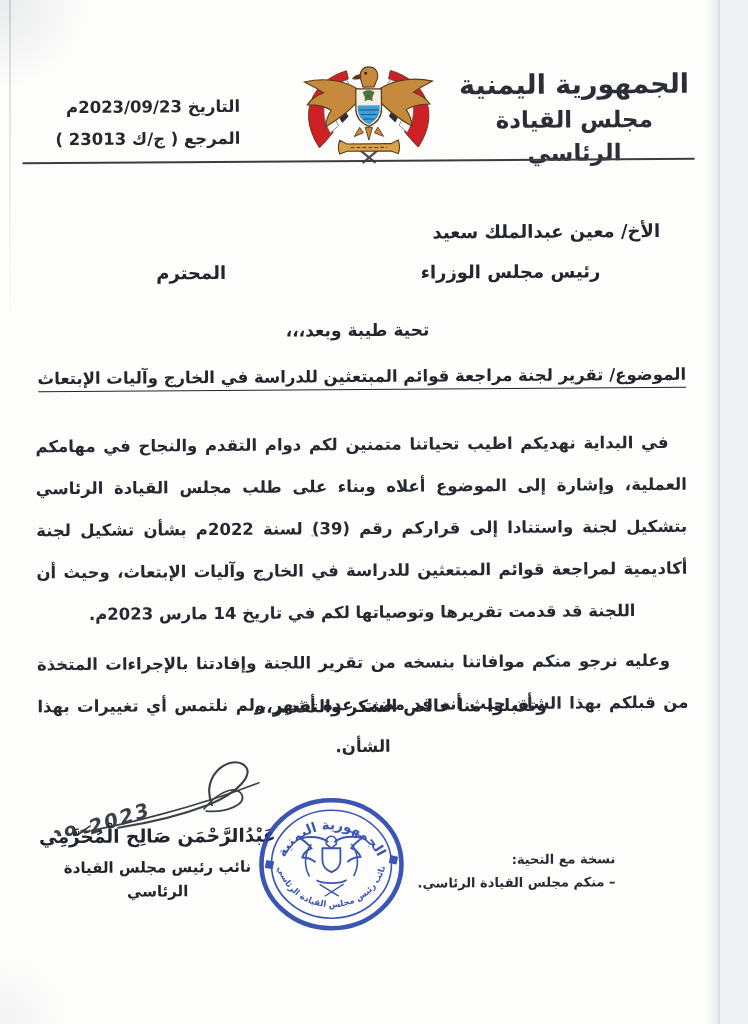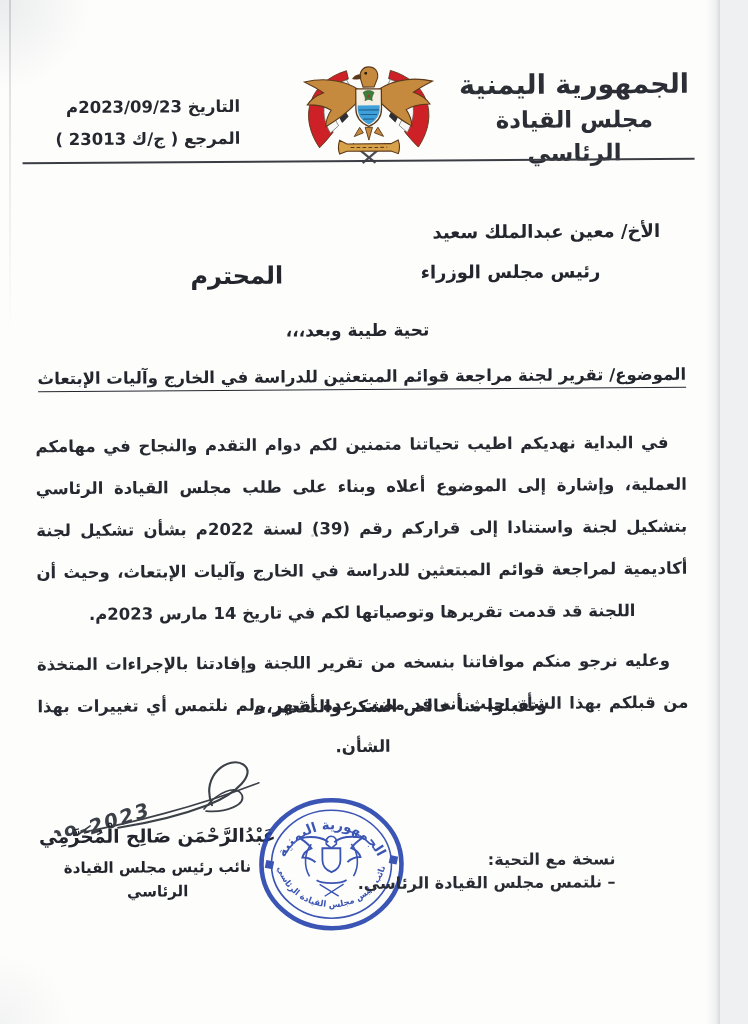--- a/index.html
+++ b/index.html
@@ -42,21 +42,21 @@
     font-size:16.5px;line-height:32px;
   }
   .emblem{position:absolute;top:56px;left:288px;}
   .header-rule{
     position:absolute;top:160px;left:25px;right:23px;height:0;
     border-top:2.4px solid #3b3d44;
   }
   
   .addr1{position:absolute;top:222px;right:58px;font-size:18px;}
   .addr2{position:absolute;top:262px;right:118px;font-size:18px;}
-  .honorific{position:absolute;top:261px;left:158px;font-size:24px;margin-left:34px;}
+  .honorific{position:absolute;top:261px;left:158px;font-size:18px;}
   .greeting{position:absolute;top:320px;left:287px;font-size:17px;}
   .subject{
     position:absolute;top:367px;right:33px;left:30px;
     text-align:right;font-size:16.5px;
   }
   .subject span{border-bottom:1.6px solid #24262e;padding-bottom:3px;}
   
   .body-text{
     position:absolute;top:424px;right:33px;left:36px;
     font-size:16.5px;line-height:42px;
@@ -71,21 +71,21 @@
     position:absolute;top:816px;left:35px;width:240px;
     text-align:center;color:#23252d;
   }
   .sig-name{font-size:18.5px;line-height:38px;}
   .sig-title{font-size:15px;line-height:24px;}
   
   .stamp{position:absolute;top:796px;left:254px;opacity:.9;}
   
   .cc{
     position:absolute;top:850px;right:107px;
-    text-align:right;font-size:16px;line-height:22.5px;color:#2a2c34;
+    text-align:right;font-size:13px;line-height:22.5px;color:#2a2c34;
   }
   .cc ul{margin:0;padding:0;list-style:none;}
 </style>
 </head>
 <body>
 
 <div class="page">
   <div class="scan-line-left"></div>
   <div class="speck" style="left:328px;top:89px;"></div>
   <div class="speck" style="left:311px;top:534px;opacity:.5;"></div>
@@ -209,18 +209,18 @@
         <path d="M66,52 L84,52 L84,64 C84,70 80,74 75,76 C70,74 66,70 66,64 Z" stroke-width="1.8"></path>
         <path d="M55,48 C48,56 47,70 53,80 M95,48 C102,56 103,70 97,80" stroke-width="1.6"></path>
         <path d="M60,84 C66,88 84,88 90,84" stroke-width="1.8"></path>
         <path d="M63,88 L82,100 M87,88 L68,100" stroke-width="1.4"></path>
       </g>
     </svg>
 
     <div class="cc">
       <div>نسخة مع التحية:</div>
       <ul>
-        <li>– نلتمس مجلس القيادة الرئاسي.</li>
+        <li>– منكم مجلس القيادة الرئاسي.</li>
       </ul>
     </div>
 
   </div>
 </div>
 
 </body></html>

